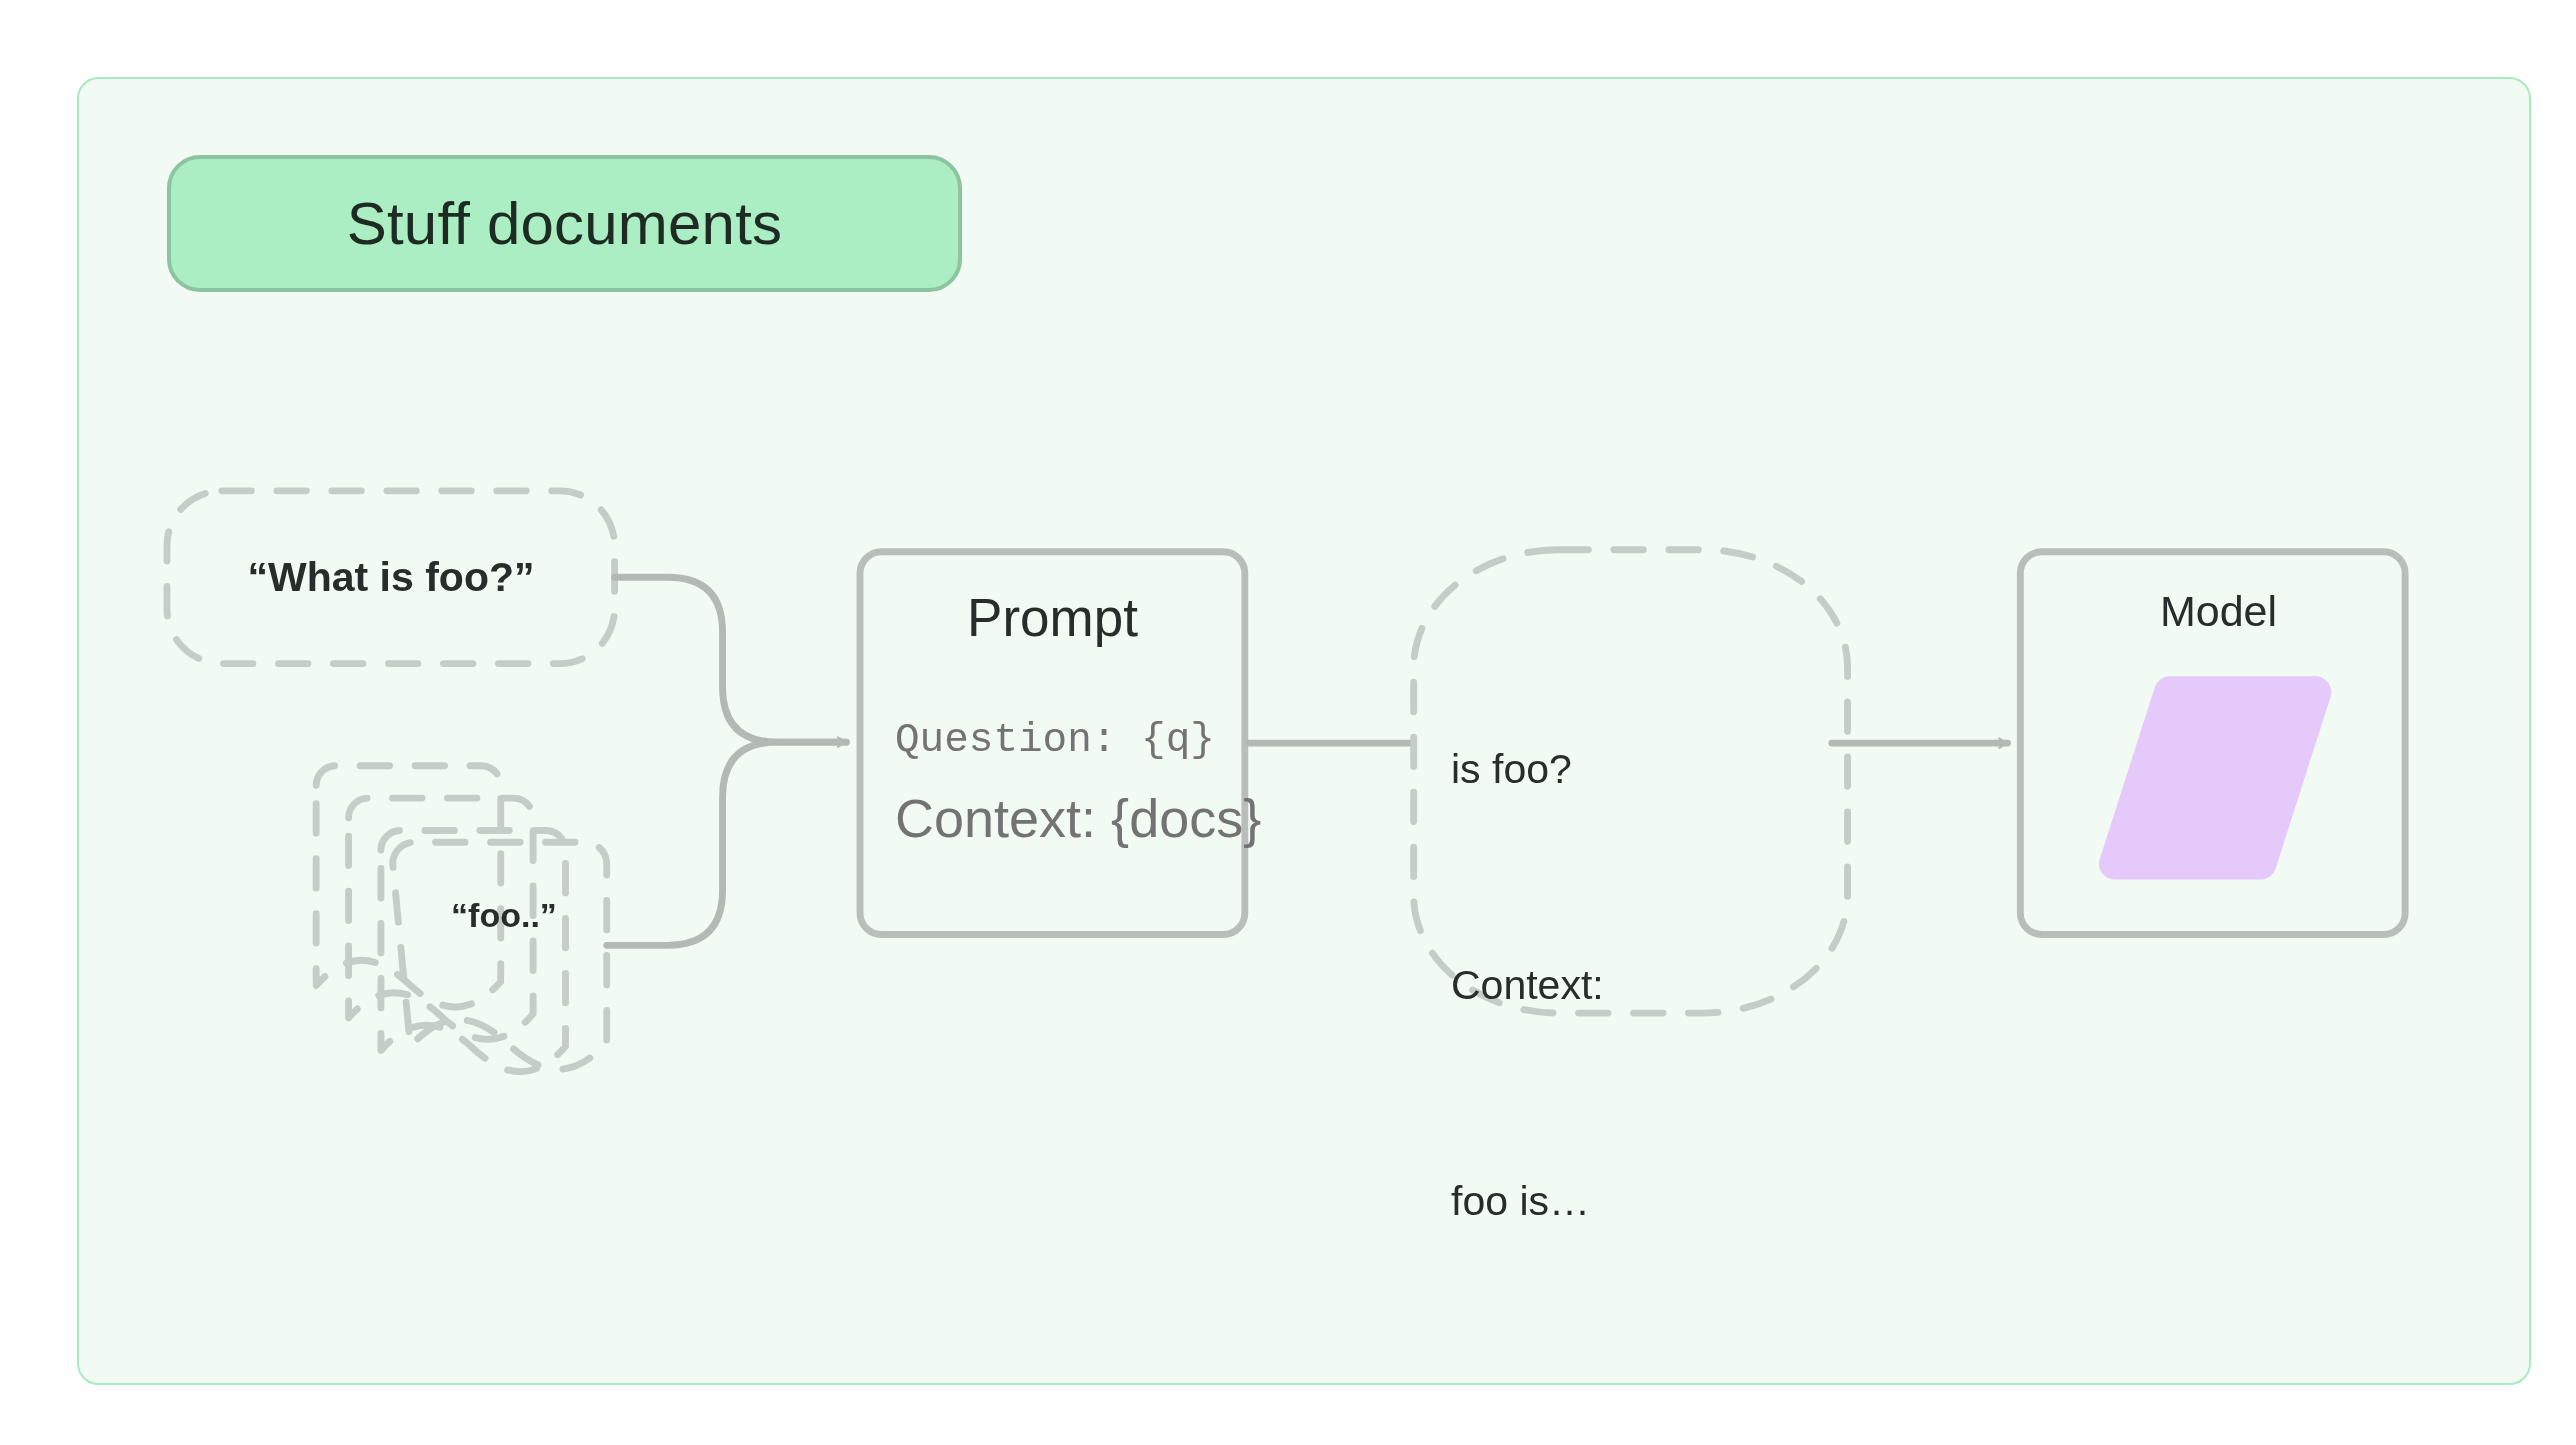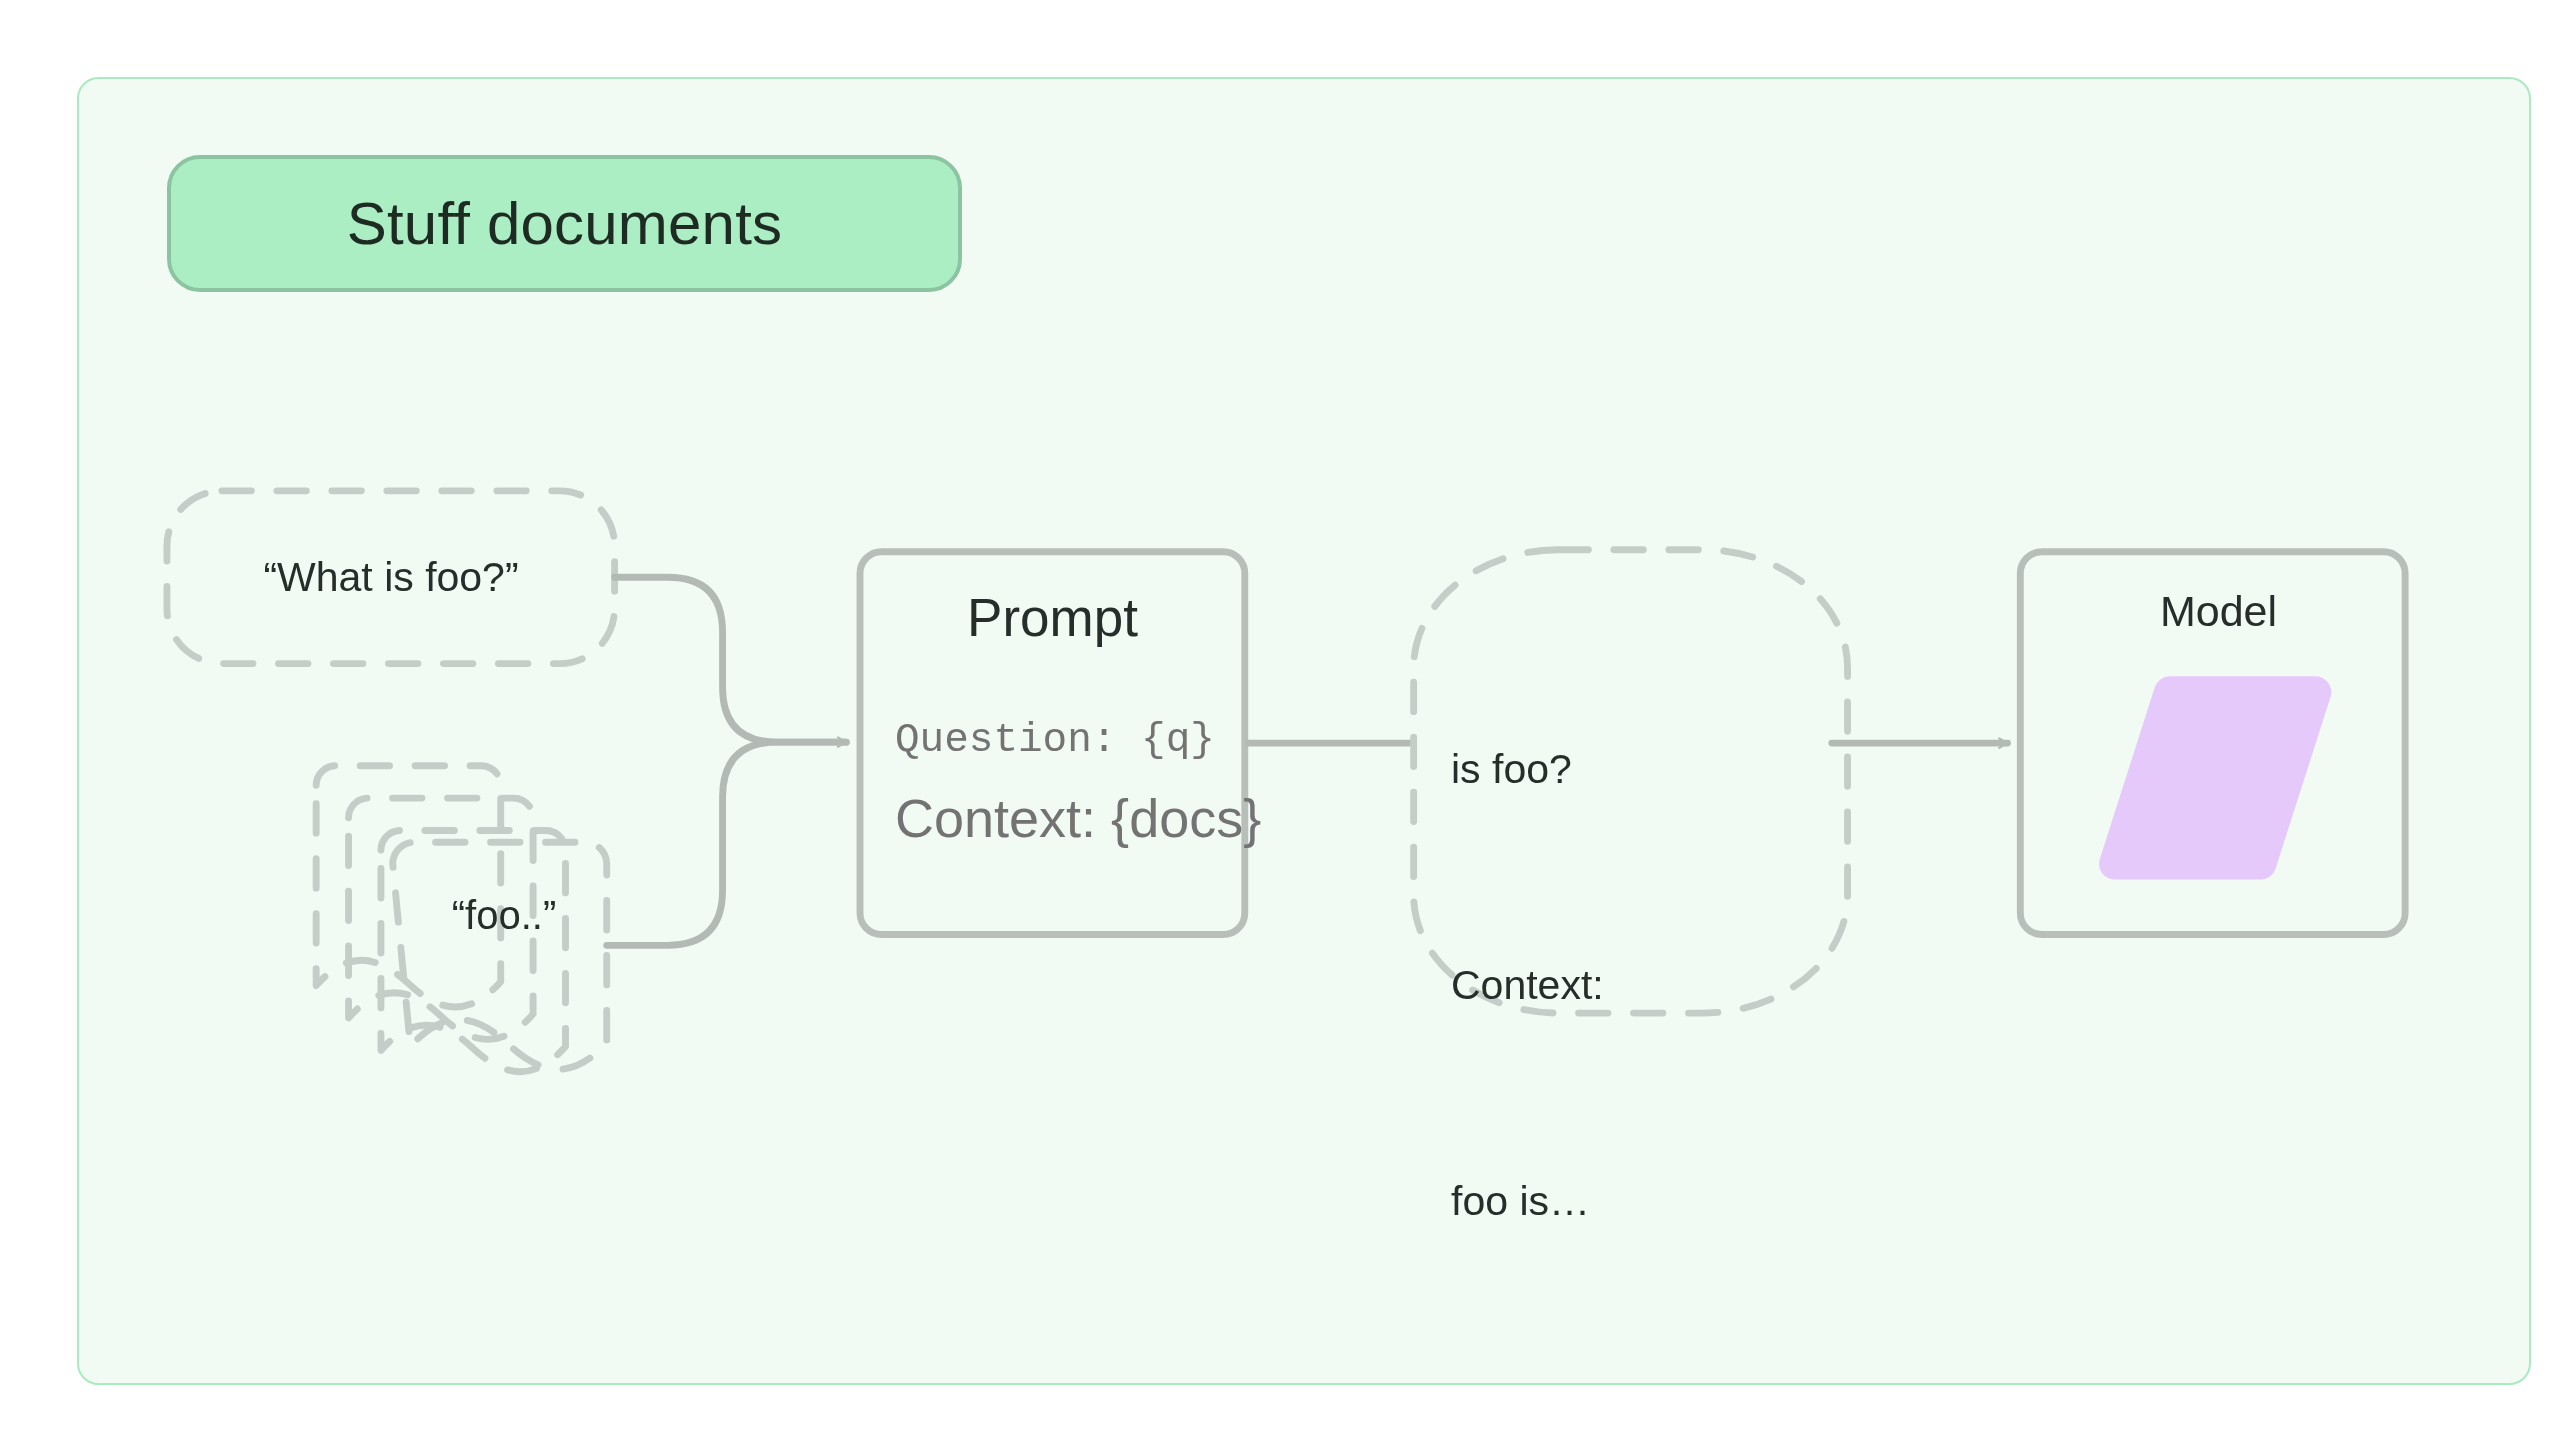--- a/index.html
+++ b/index.html
@@ -67,25 +67,27 @@
     position: absolute;
     white-space: pre;
   }
   .txt-dark  { color: #262d2a; }
   .txt-gray  { color: #737373; }
 
   #q-bubble-text {
     left: 165px; top: 489px; width: 452px; height: 177px;
     display: flex; align-items: center; justify-content: center;
     font-size: 41px;
+    font-weight: bold;
   }
   #doc-text {
     left: 391px; top: 856px; width: 226px; height: 118px;
     display: flex; align-items: center; justify-content: center;
-    font-size: 40px;
+    font-size: 34px;
+    font-weight: bold;
   }
   #prompt-title {
     left: 856px; top: 587px; width: 393px;
     text-align: center; font-size: 53px;
   }
   #prompt-line-1 {
     left: 895px; top: 717px; font-size: 41px; font-family: Liberation Mono, monospace;
   }
   #prompt-line-2 {
     left: 895px; top: 787px; font-size: 54px;

